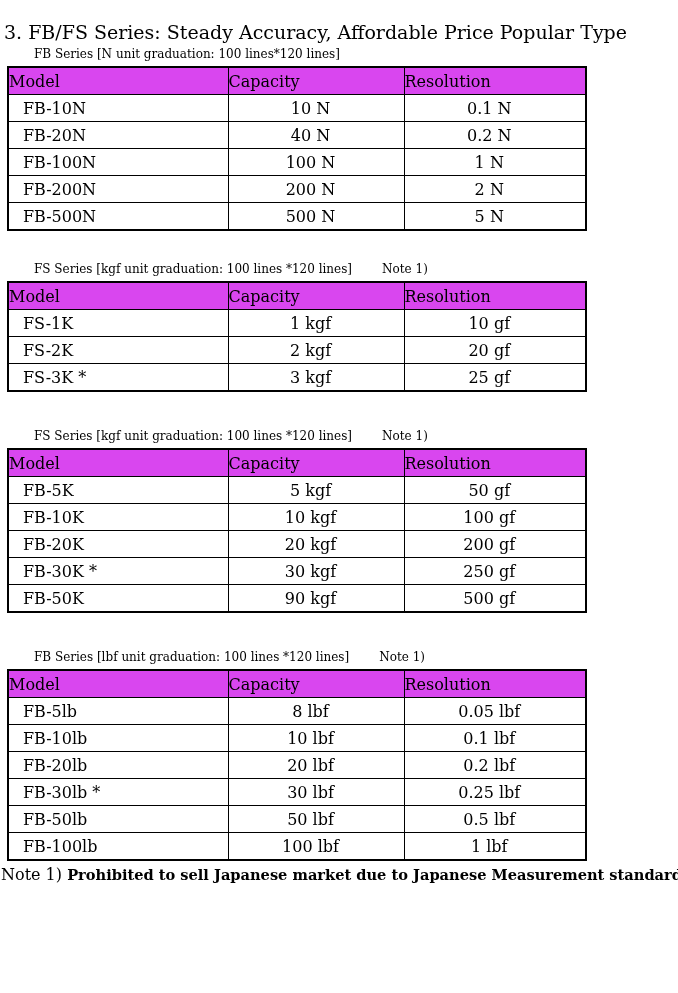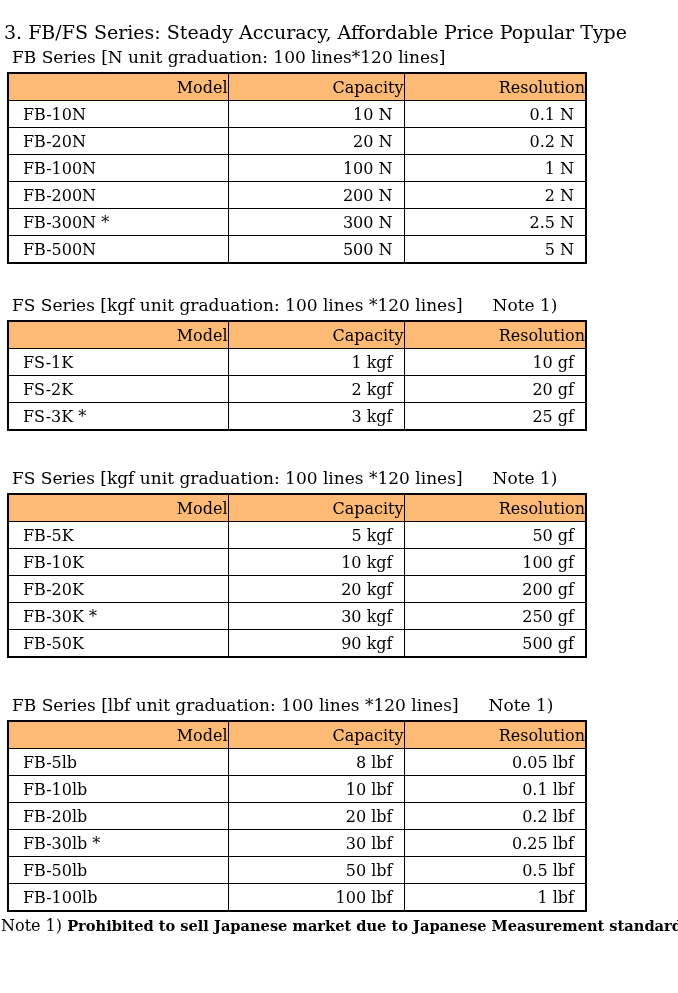--- a/index.html
+++ b/index.html
@@ -1,40 +1,40 @@
 <!DOCTYPE html>
 <html><head>
 <meta charset="utf-8">
 <style>
   html, body { margin:0; padding:0; background:#ffffff; }
   body {
     width:678px; height:993px; overflow:hidden;
     font-family:"DejaVu Serif", serif; color:#000;
   }
   .title { font-size:19px; margin:21px 0 4px 4px; white-space:nowrap; }
-  .section-heading { font-size:17px; margin:0 0 5px 12px; white-space:nowrap; }
+  .section-heading { font-size:12px; margin:0 0 5px 34px; white-space:nowrap; }
   .note-ref { margin-left:30px; }
   .gap1 { margin-top:31px; }
   .gap2 { margin-top:37px; }
   table {
     border-collapse:collapse; table-layout:fixed;
     margin-left:7px; width:578px;
     border:2px solid #000;
   }
   col.c-model { width:220px; }
   col.c-capacity { width:176px; }
   col.c-resolution { width:182px; }
   th, td { border:1px solid #000; font-size:16px; overflow:hidden; }
   th {
-    background:#fdba74; font-weight:normal; text-align:right;
+    background:#d946ef; font-weight:normal; text-align:left;
     height:26px; padding:0;
   }
   td { height:26px; padding:0; white-space:nowrap; }
   td.model { text-align:left; padding-left:14px; }
-  td.num { text-align:right; padding-right:11px; }
+  td.num { text-align:center; padding-right:11px; }
   .footer-note { font-size:16px; margin:4px 0 0 1px; white-space:nowrap; }
   .footer-note .law { font-weight:bold; font-size:14.6px; }
 </style>
 </head>
 <body>
 
 <div class="title">3. FB/FS Series: Steady Accuracy, Affordable Price Popular Type</div>
 
 <div class="section">
   <div class="section-heading">
@@ -54,39 +54,34 @@
       </tr>
     </thead>
     <tbody>
       <tr>
         <td class="model">FB-10N</td>
         <td class="num">10 N</td>
         <td class="num">0.1 N</td>
       </tr>
       <tr>
         <td class="model">FB-20N</td>
-        <td class="num">20 N</td>
+        <td class="num">40 N</td>
         <td class="num">0.2 N</td>
       </tr>
       <tr>
         <td class="model">FB-100N</td>
         <td class="num">100 N</td>
         <td class="num">1 N</td>
       </tr>
       <tr>
         <td class="model">FB-200N</td>
         <td class="num">200 N</td>
         <td class="num">2 N</td>
       </tr>
       <tr>
-        <td class="model">FB-300N *</td>
-        <td class="num">300 N</td>
-        <td class="num">2.5 N</td>
-      </tr>
-      <tr>
         <td class="model">FB-500N</td>
         <td class="num">500 N</td>
         <td class="num">5 N</td>
       </tr>
     </tbody>
   </table>
 </div>
 
 <div class="section gap1">
   <div class="section-heading">

